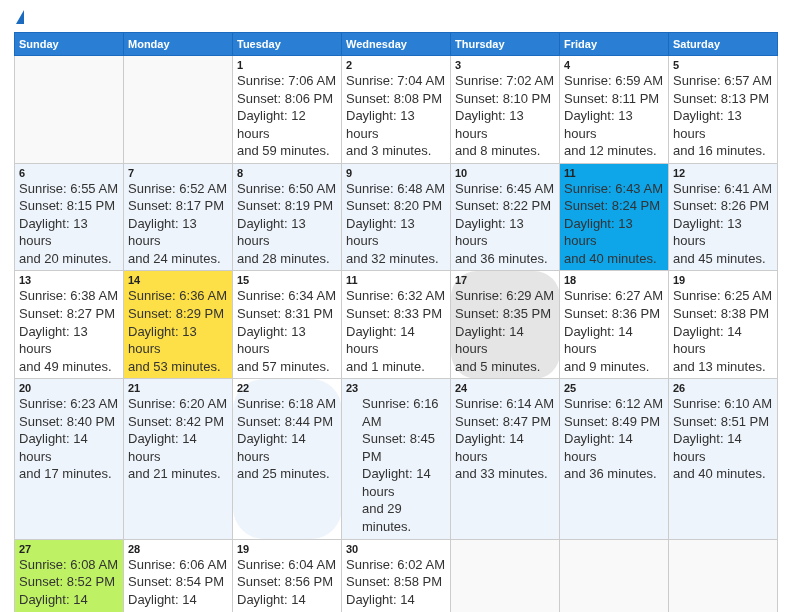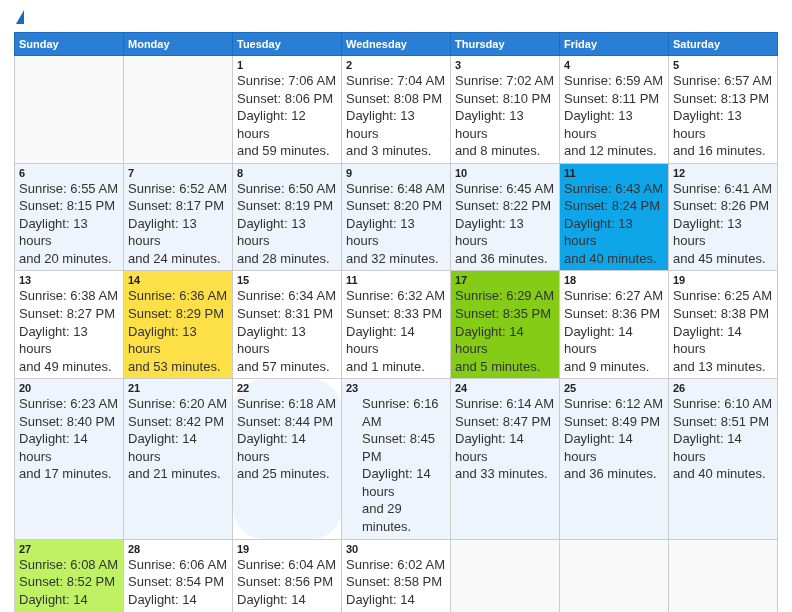--- a/index.html
+++ b/index.html
@@ -243,21 +243,21 @@
 Daylight: 13 hours
 and 57 minutes.</div>
           </td>
           <td style="background: rgb(255, 255, 255);">
             <span class="day-num">11</span>
             <div class="day-info" style="white-space: pre-line;">Sunrise: 6:32 AM
 Sunset: 8:33 PM
 Daylight: 14 hours
 and 1 minute.</div>
           </td>
-          <td style="background: #84cc16;">
+          <td style="background: #e5e5e5; border-radius: 26px;">
             <span class="day-num">17</span>
             <div class="day-info" style="white-space: pre-line;">Sunrise: 6:29 AM
 Sunset: 8:35 PM
 Daylight: 14 hours
 and 5 minutes.</div>
           </td>
           <td style="background: rgb(255, 255, 255);">
             <span class="day-num">18</span>
             <div class="day-info" style="white-space: pre-line;">Sunrise: 6:27 AM
 Sunset: 8:36 PM

